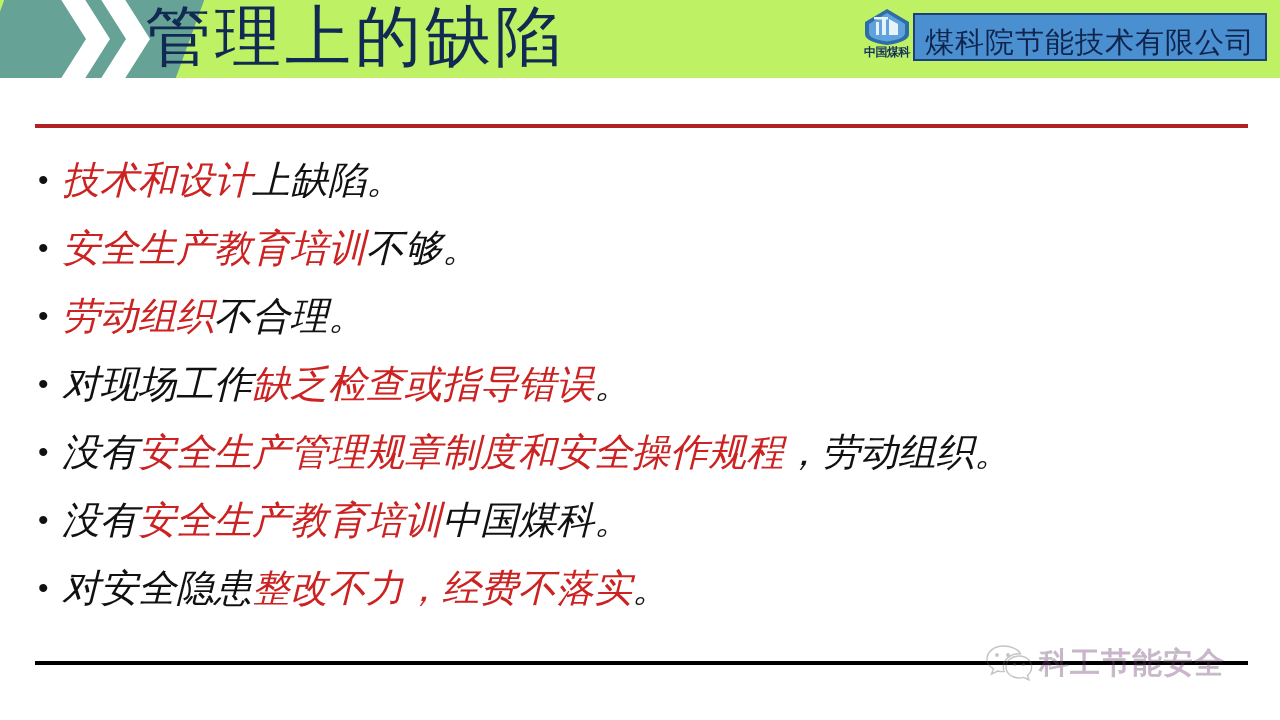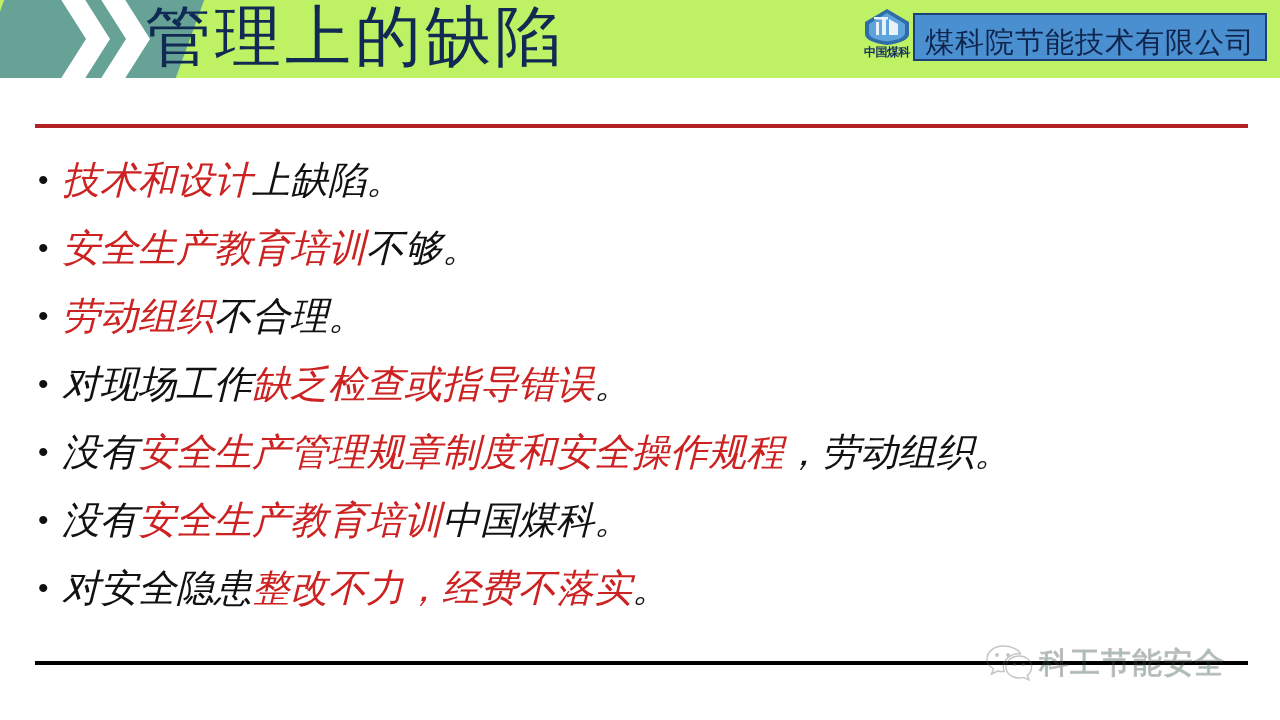--- a/index.html
+++ b/index.html
@@ -161,21 +161,21 @@
     height: 54px;
     display: flex;
     align-items: center;
     gap: 6px;
     opacity: .38;
   }
   #wechat-icon { width: 48px; height: 40px; }
   #watermark-text {
     font-size: 30px;
     line-height: 40px;
-    color: #14532d;
+    color: #a21caf;
     -webkit-text-stroke: 1px #555;
     letter-spacing: 1px;
     white-space: nowrap;
   }
 </style>
 </head>
 <body>
 
 <div id="header-bar">
   <div id="header-band"></div>

